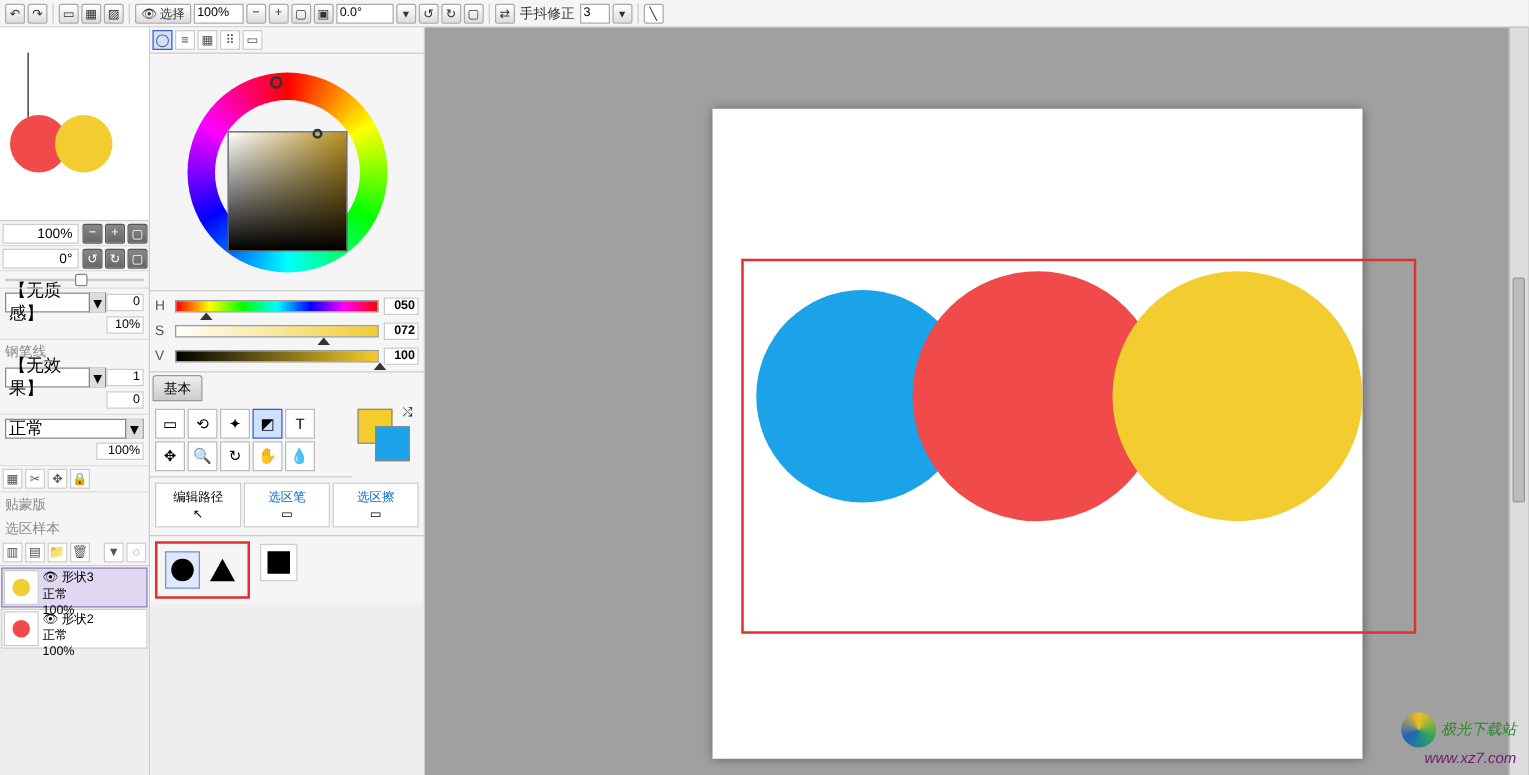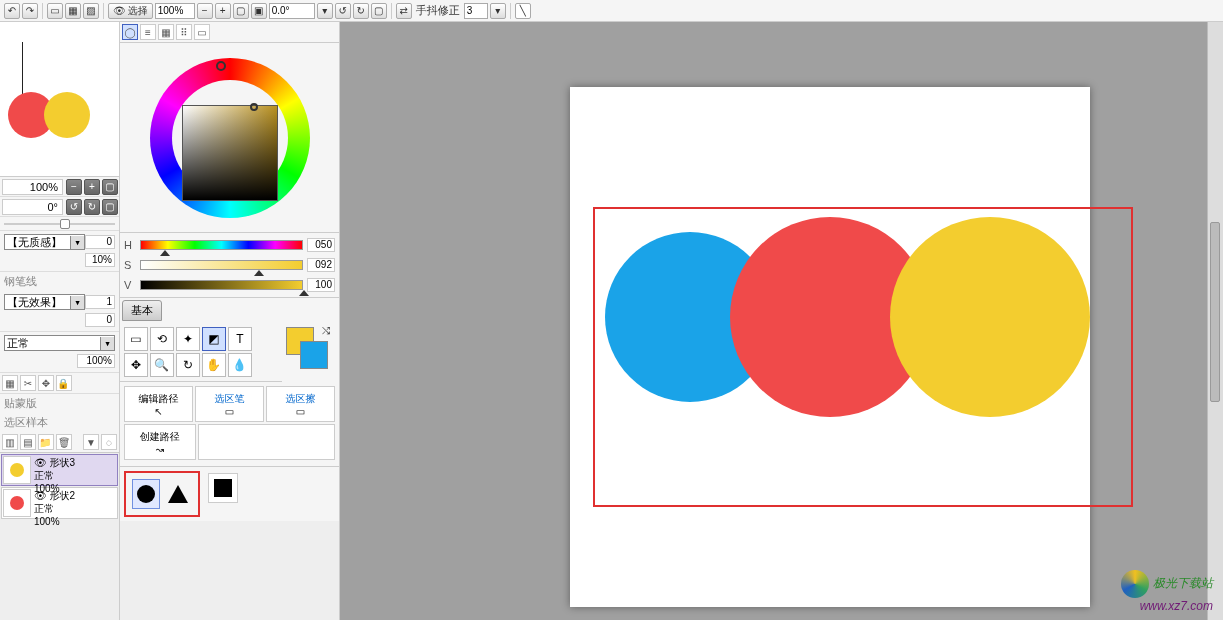--- a/index.html
+++ b/index.html
@@ -25,21 +25,21 @@
 .sq-btn { width:16px; height:16px; background:linear-gradient(#888,#666); border:1px solid #555; border-radius:2px; color:#fff; font-size:10px; display:flex; align-items:center; justify-content:center; margin:0 1px;}
 
 .slider-row { height:14px; border-bottom:1px solid #ddd; position:relative; }
 .slider-track { position:absolute; left:4px; right:4px; top:6px; height:2px; background:#ccc; }
 .slider-thumb { position:absolute; top:2px; width:10px; height:10px; background:#fff; border:1px solid #888; border-radius:2px; }
 
 .prop-sec { padding:2px 4px; border-bottom:1px solid #ddd; }
 .prop-row { display:flex; align-items:center; height:18px; }
 .prop-label { flex:1; font-size:11px; color:#333; }
 .prop-val { width:30px; text-align:right; border:1px solid #ccc; height:14px; line-height:12px; background:#fff; font-size:10px; padding-right:2px; }
-.prop-combo { flex:1; border:1px solid #888; height:16px; background:#fff; display:flex; align-items:center; padding-left:2px; font-size:11px;font-family:Liberation Mono, monospace;}
+.prop-combo { flex:1; border:1px solid #888; height:16px; background:#fff; display:flex; align-items:center; padding-left:2px; font-size:14px;}
 .prop-combo .dd { margin-left:auto; width:14px; text-align:center; background:#ddd; border-left:1px solid #888;}
 
 .icon-row { display:flex; gap:2px; padding:2px; border-bottom:1px solid #ddd; }
 .mini-icon { width:16px; height:16px; border:1px solid #ccc; background:#fff; display:flex; align-items:center; justify-content:center; font-size:10px; color:#555; }
 
 .sec-label { font-size:11px; color:#888; padding:2px 4px; }
 
 .layer-head { display:flex; gap:2px; padding:2px; border-bottom:1px solid #ccc; }
 .layer-list { flex:1; background:#eee; overflow:auto; }
 .layer-item { height:32px; border:1px solid #ccc; background:#fff; margin:1px; display:flex; }
@@ -52,21 +52,21 @@
 .color-picker { height: 190px; display:flex; align-items:center; justify-content:center; position:relative; border-bottom:1px solid #ccc; }
 .hue-ring { width:160px; height:160px; border-radius:50%; background: conic-gradient(red,yellow,lime,cyan,blue,magenta,red); position:relative; }
 .hue-ring::after { content:''; position:absolute; left:22px; top:22px; width:116px; height:116px; border-radius:50%; background:#f5f5f5; }
 .sv-box { position:absolute; left:62px; top:62px; width:96px; height:96px; background:linear-gradient(to bottom,transparent,black),linear-gradient(to right,white,#b89020); border:1px solid #555; z-index:2; }
 .ring-marker { position:absolute; width:10px; height:10px; border:2px solid #333; border-radius:50%; background:transparent; z-index:3; }
 
 .hsv-rows { padding:2px 4px; border-bottom:1px solid #ccc; }
 .hsv-row { display:flex; align-items:center; gap:4px; height:20px; }
 .hsv-label { width:12px; font-size:11px; color:#555; }
 .hsv-bar { flex:1; height:10px; position:relative; border:1px solid #999; }
-.hsv-val { width:28px; text-align:right; font-size:10px; border:1px solid #ccc; background:#fff; height:14px; line-height:12px; padding-right:2px; }
+.hsv-val { width:28px; text-align:right; font-size:10px; border:1px solid #ccc; background:#fff; height:14px; line-height:12px; padding-right:2px;font-weight:bold; }
 .triangle-thumb { position:absolute; top:9px; width:0; height:0; border-left:5px solid transparent; border-right:5px solid transparent; border-bottom:6px solid #333; }
 
 .tab-row { display:flex; padding:2px; }
 .tab { padding:2px 8px; font-size:11px; background:linear-gradient(#eee,#ccc); border:1px solid #999; border-radius:3px 3px 0 0; }
 
 .tool-grid { display:grid; grid-template-columns:repeat(6,24px); gap:2px; padding:4px; border-bottom:1px solid #ccc; }
 .tool-btn { width:24px; height:24px; border:1px solid #bbb; background:#fff; display:flex; align-items:center; justify-content:center; font-size:12px; }
 .tool-btn.sel { background:#d0e0ff; border:1px solid #4060c0; }
 .swatch { width:28px; height:28px; border:1px solid #888; }
 
@@ -251,21 +251,21 @@
           <div class="hsv-bar" style="background:linear-gradient(to right,red,yellow,lime,cyan,blue,magenta,red)">
             <div class="triangle-thumb" style="left:12%"></div>
           </div>
           <div class="hsv-val">050</div>
         </div>
       <div class="hsv-row">
           <span class="hsv-label">S</span>
           <div class="hsv-bar" style="background:linear-gradient(to right,#fff,#f3cd2f)">
             <div class="triangle-thumb" style="left:70%"></div>
           </div>
-          <div class="hsv-val">092</div>
+          <div class="hsv-val">072</div>
         </div>
       <div class="hsv-row">
           <span class="hsv-label">V</span>
           <div class="hsv-bar" style="background:linear-gradient(to right,#000,#f3cd2f)">
             <div class="triangle-thumb" style="left:98%"></div>
           </div>
           <div class="hsv-val">100</div>
         </div>
     </div>
     <div class="tab-row">
@@ -303,27 +303,20 @@
           </div>
         <div class="subtool-cell">
             <a>选区笔</a>
             <span>▭</span>
           </div>
         <div class="subtool-cell">
             <a>选区擦</a>
             <span>▭</span>
           </div>
       </div>
-      <div class="subtool-row">
-        <div class="subtool-cell">
-            <span>创建路径</span>
-            <span>↝</span>
-          </div>
-        <div class="subtool-cell" style="flex:2"></div>
-      </div>
     </div>
 
     <div style="display:flex">
       <div class="shape-row">
         <div class="shape-btn sel">
             <div style="width:18px;height:18px;border-radius:50%;background:#000"></div>
           </div>
         <div class="shape-btn" style="border:none;background:none">
             <div style="width:0;height:0;border-left:10px solid transparent;border-right:10px solid transparent;border-bottom:18px solid #000"></div>
           </div>

